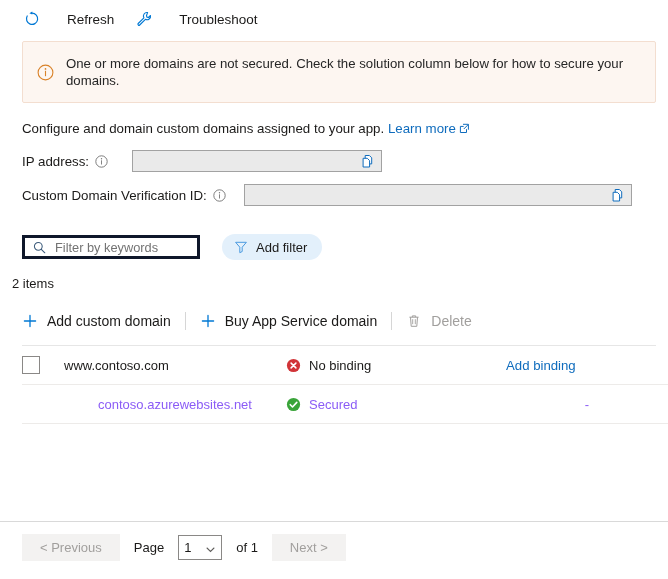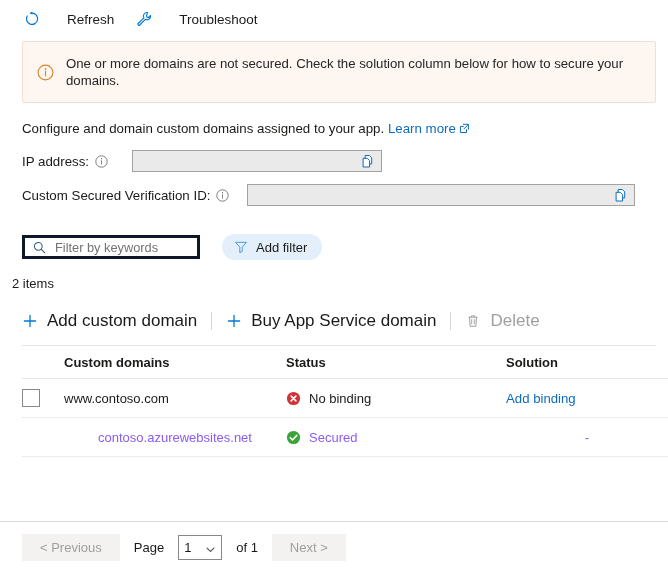--- a/index.html
+++ b/index.html
@@ -174,21 +174,21 @@
     height: 24px;
   }
   .tcmd {
     display: inline-flex;
     align-items: center;
     gap: 9px;
     background: none;
     border: 0;
     cursor: pointer;
     font-family: "Liberation Sans", sans-serif;
-    font-size: 17px;
+    font-size: 14px;
     color: #1b1a19;
     padding: 0 14px 0 0;
     white-space: nowrap;
   }
   .tcmd.disabled { color: #a19f9d; cursor: default; }
   .tcmd .ico { width: 16px; height: 16px; flex: 0 0 16px; display:block; }
   .vsep { width: 1px; height: 18px; background: #d6d6d6; margin: 0 14px 0 0; }
 
   .cmd-underline {
     height: 1px;
@@ -336,21 +336,21 @@
             <path d="M5.2 1.5h4.2l2.3 2.3v6.1H5.2z" fill="#fff" stroke="#0f6cbd" stroke-width="1"></path>
             <path d="M3.1 4.3h4.2l2.3 2.3v6.4H3.1z" fill="#fff" stroke="#0f6cbd" stroke-width="1"></path>
           </svg>
         </span>
       </button>
     </div>
   </div>
 
   <div class="field-row">
     <span class="field-label">
-      <span>Custom Secured Verification ID:</span>
+      <span>Custom Domain Verification ID:</span>
       <span class="info-ico">
         <svg viewBox="0 0 13 13" width="13" height="13">
           <circle cx="6.5" cy="6.5" r="5.7" fill="none" stroke="#767676" stroke-width="0.95"></circle>
           <circle cx="6.5" cy="3.8" r="0.7" fill="#767676"></circle>
           <rect x="6.05" y="5.3" width="0.9" height="4.2" fill="#767676"></rect>
         </svg>
       </span>
     </span>
     <div class="ro-input" id="cdvid-field">
       <span class="val"></span>
@@ -415,26 +415,20 @@
         <path d="M6.7 6.2v5M9.3 6.2v5" stroke="#a19f9d" stroke-width="0.9"></path>
       </svg>
     </span>
     <span>Delete</span>
   </button>
 </div>
 <div class="cmd-underline"></div>
 
 <div class="grid">
 
-  <div class="grow ghead">
-    <div class="c-check"></div>
-    <div class="c-domain gcell">Custom domains</div>
-    <div class="c-status gcell">Status</div>
-    <div class="c-solution gcell">Solution</div>
-  </div>
 
   <div class="grow gbody">
     <div class="c-check">
       <span class="chk"></span>
     </div>
     <div class="c-domain gcell">www.contoso.com</div>
     <div class="c-status">
       <span class="status-ico">
         <svg viewBox="0 0 15 15" width="15" height="15">
           <circle cx="7.5" cy="7.5" r="6.6" fill="#d13438"></circle>

